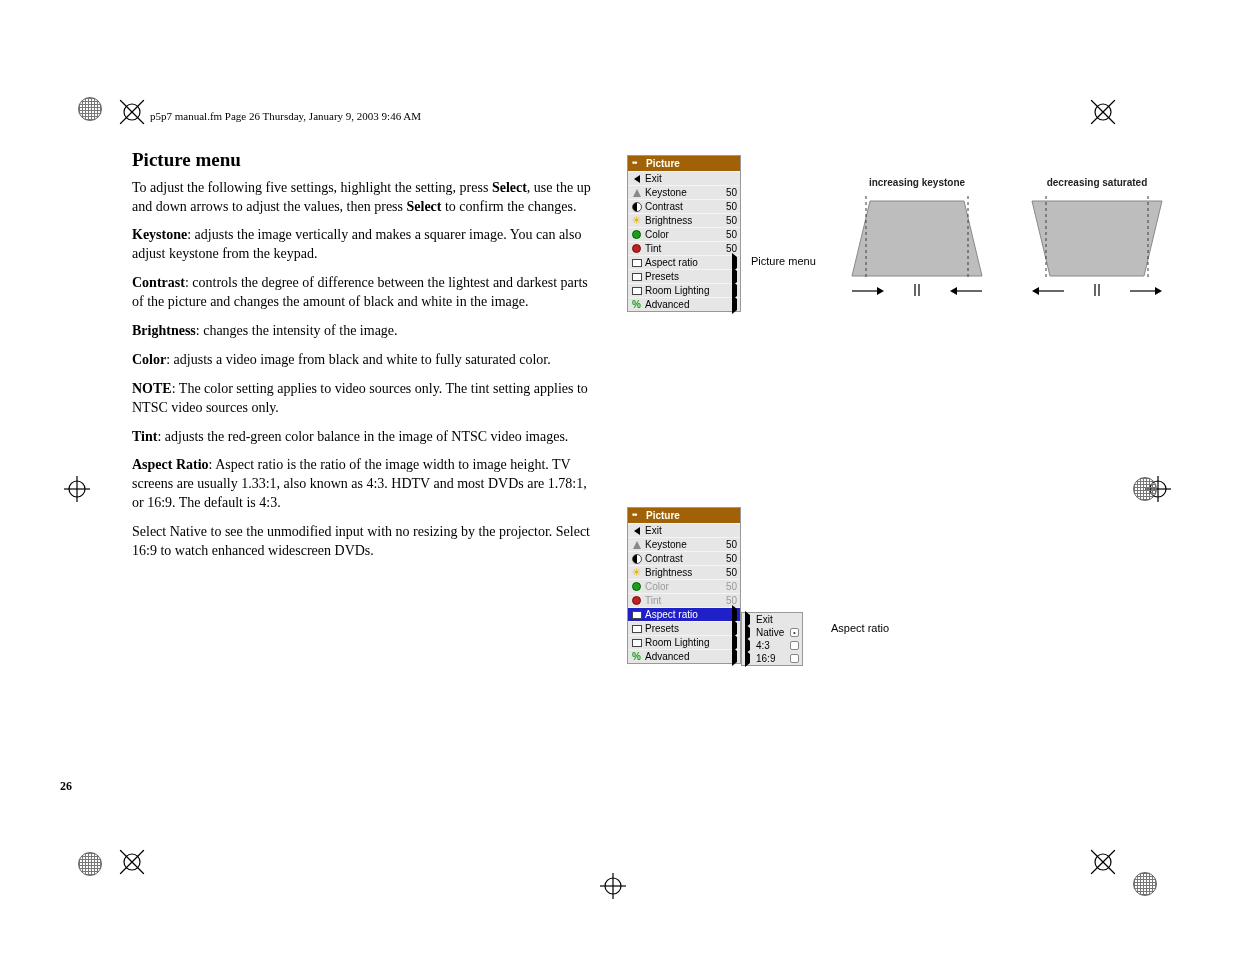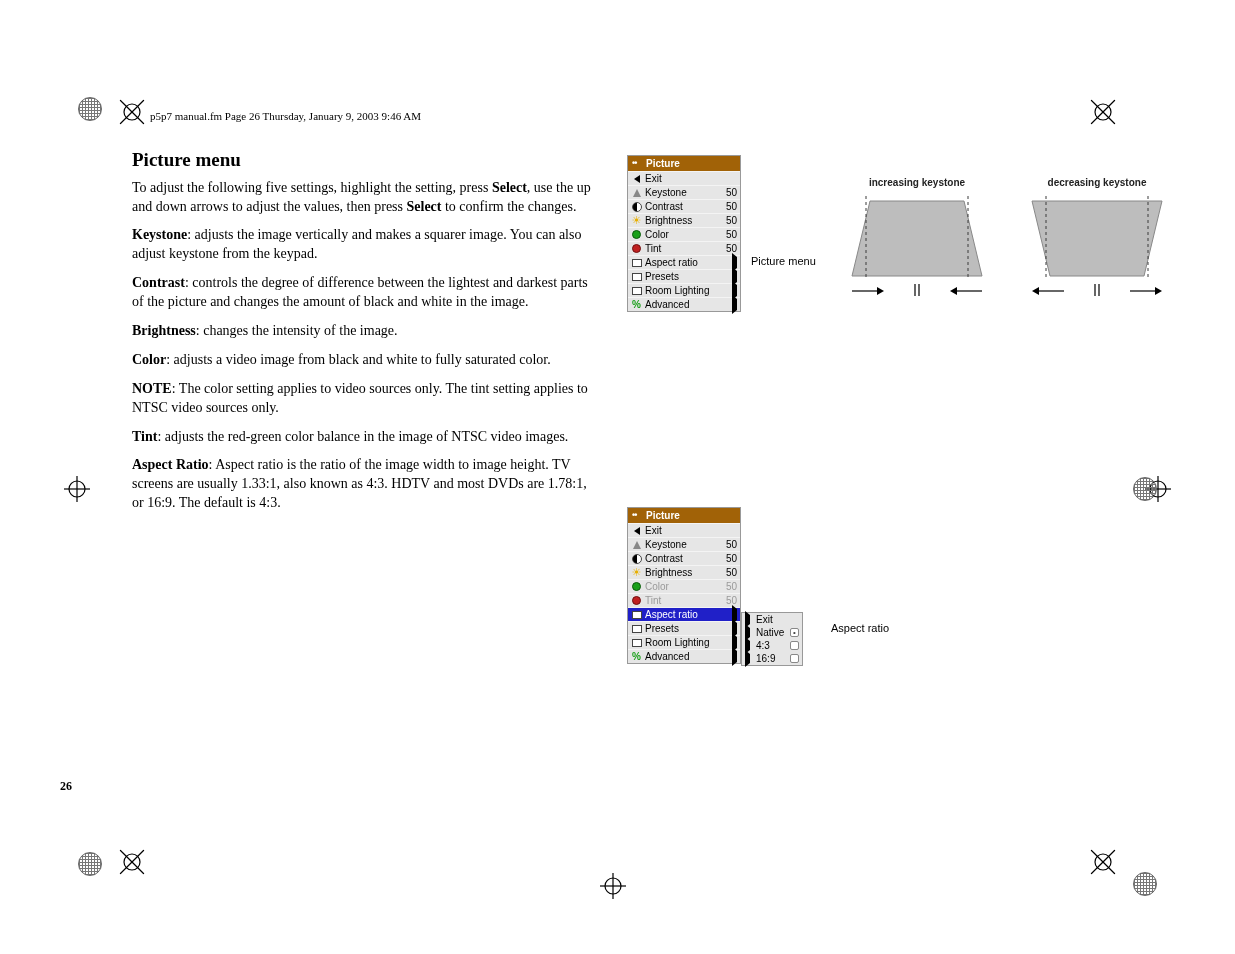--- a/index.html
+++ b/index.html
@@ -180,20 +180,21 @@
       <p>
         <span>To adjust the following five settings, highlight the setting, press </span><strong>Select</strong><span>, use the up and down arrows to adjust the values, then press </span><strong>Select</strong><span> to confirm the changes.</span>
       </p>
       <p><strong>Keystone</strong><span>: adjusts the image vertically and makes a squarer image. You can also adjust keystone from the keypad.</span></p>
       <p><strong>Contrast</strong><span>: controls the degree of difference between the lightest and darkest parts of the picture and changes the amount of black and white in the image.</span></p>
       <p><strong>Brightness</strong><span>: changes the intensity of the image.</span></p>
       <p><strong>Color</strong><span>: adjusts a video image from black and white to fully saturated color.</span></p>
       <p><strong>NOTE</strong><span>: The color setting applies to video sources only. The tint setting applies to NTSC video sources only.</span></p>
       <p><strong>Tint</strong><span>: adjusts the red-green color balance in the image of NTSC video images.</span></p>
       <p><strong>Aspect Ratio</strong><span>: Aspect ratio is the ratio of the image width to image height. TV screens are usually 1.33:1, also known as 4:3. HDTV and most DVDs are 1.78:1, or 16:9. The default is 4:3.</span></p>
+      <p>Select Native to see the unmodified input with no resizing by the projector. Select 16:9 to watch enhanced widescreen DVDs.</p>
     </div>
 
     <div class="right-col">
 
       <div style="position:absolute; left:0; top:8px; display:flex; gap:10px; align-items:flex-end;">
         <div class="osd" id="osd1">
           <div class="osd-title">Picture</div>
         <div class="osd-row">
               <span class="osd-ico">
                 <span class="ico-tri-l"></span>
@@ -273,21 +274,21 @@
             <line class="ks-dash" x1="126" y1="0" x2="126" y2="82"></line>
             <line class="ks-arrow" x1="10" y1="95" x2="35" y2="95"></line>
             <polygon class="ks-arrowhead" points="35,91 35,99 42,95"></polygon>
             <line class="ks-arrow" x1="140" y1="95" x2="115" y2="95"></line>
             <polygon class="ks-arrowhead" points="115,91 115,99 108,95"></polygon>
             <line class="ks-arrow" x1="73" y1="88" x2="73" y2="100"></line>
             <line class="ks-arrow" x1="77" y1="88" x2="77" y2="100"></line>
           </svg>
         </div>
         <div class="ks-block">
-          <div class="ks-title">decreasing keystone</div>
+          <div class="ks-title">decreasing saturated</div>
           <svg class="ks-svg" viewBox="0 0 150 105">
             <polygon class="ks-shape" points="10,5 140,5 122,80 28,80"></polygon>
             <line class="ks-dash" x1="24" y1="0" x2="24" y2="82"></line>
             <line class="ks-dash" x1="126" y1="0" x2="126" y2="82"></line>
             <line class="ks-arrow" x1="42" y1="95" x2="17" y2="95"></line>
             <polygon class="ks-arrowhead" points="17,91 17,99 10,95"></polygon>
             <line class="ks-arrow" x1="108" y1="95" x2="133" y2="95"></line>
             <polygon class="ks-arrowhead" points="133,91 133,99 140,95"></polygon>
             <line class="ks-arrow" x1="73" y1="88" x2="73" y2="100"></line>
             <line class="ks-arrow" x1="77" y1="88" x2="77" y2="100"></line>

